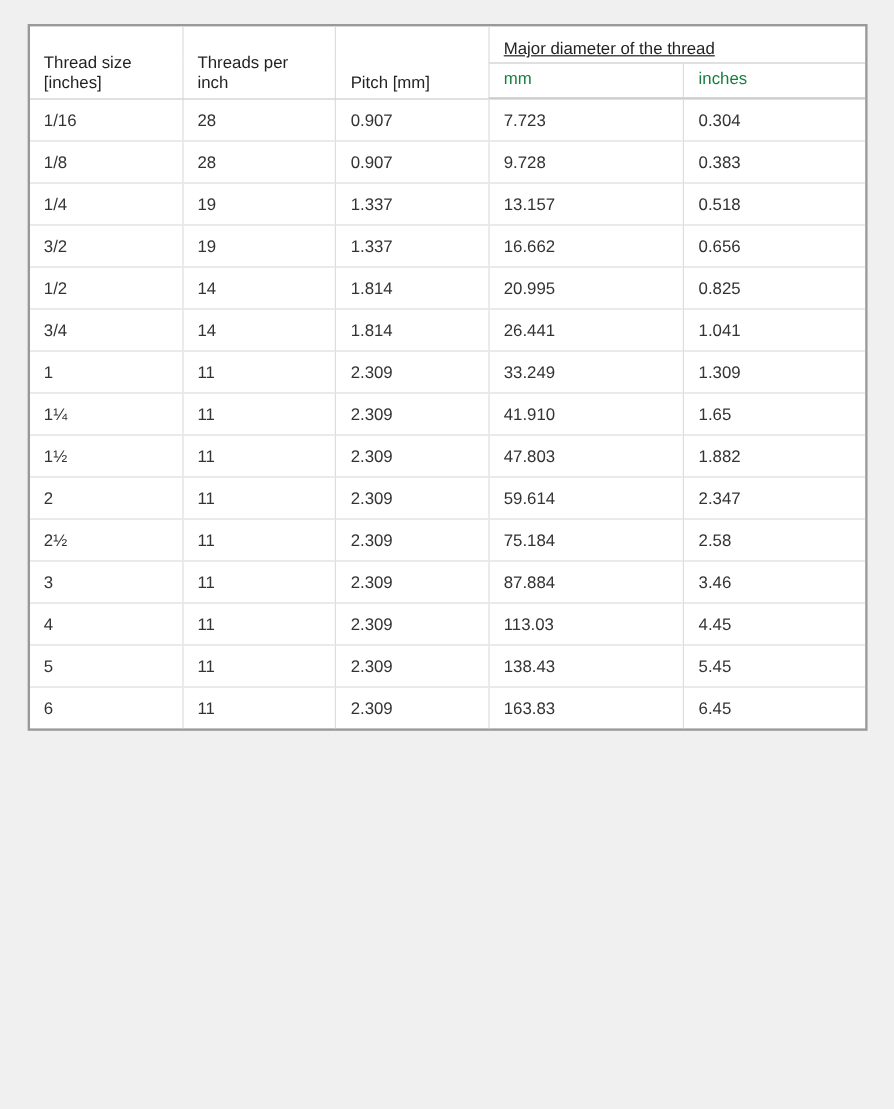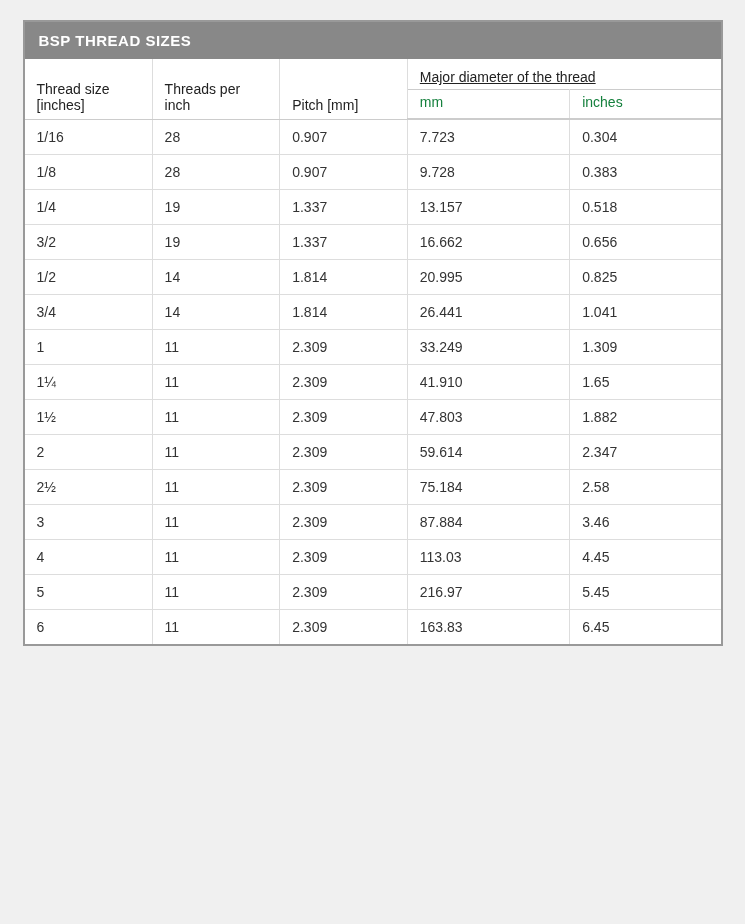--- a/index.html
+++ b/index.html
@@ -107,21 +107,20 @@
     }
 
     .major-header-cell {
       border-left: 1px solid #ddd;
     }
   </style>
 </head>
 <body>
 
 <div class="table-container">
-  <div class="table-title">BSP THREAD SIZES</div>
   <table>
     <thead>
       <tr>
         <th class="col-thread-size" rowspan="2">Thread size [inches]</th>
         <th class="col-tpi" rowspan="2">Threads per inch</th>
         <th class="col-pitch" rowspan="2">Pitch [mm]</th>
         <th class="col-mm col-inches major-diam-header major-header-cell" colspan="2">Major diameter of the thread</th>
       </tr>
       <tr class="sub-header-row">
         <th class="col-mm major-header-cell">mm</th>
@@ -217,21 +216,21 @@
           <td>4</td>
           <td>11</td>
           <td>2.309</td>
           <td>113.03</td>
           <td>4.45</td>
         </tr>
         <tr>
           <td>5</td>
           <td>11</td>
           <td>2.309</td>
-          <td>216.97</td>
+          <td>138.43</td>
           <td>5.45</td>
         </tr>
         <tr>
           <td>6</td>
           <td>11</td>
           <td>2.309</td>
           <td>163.83</td>
           <td>6.45</td>
         </tr>
       </tbody>

